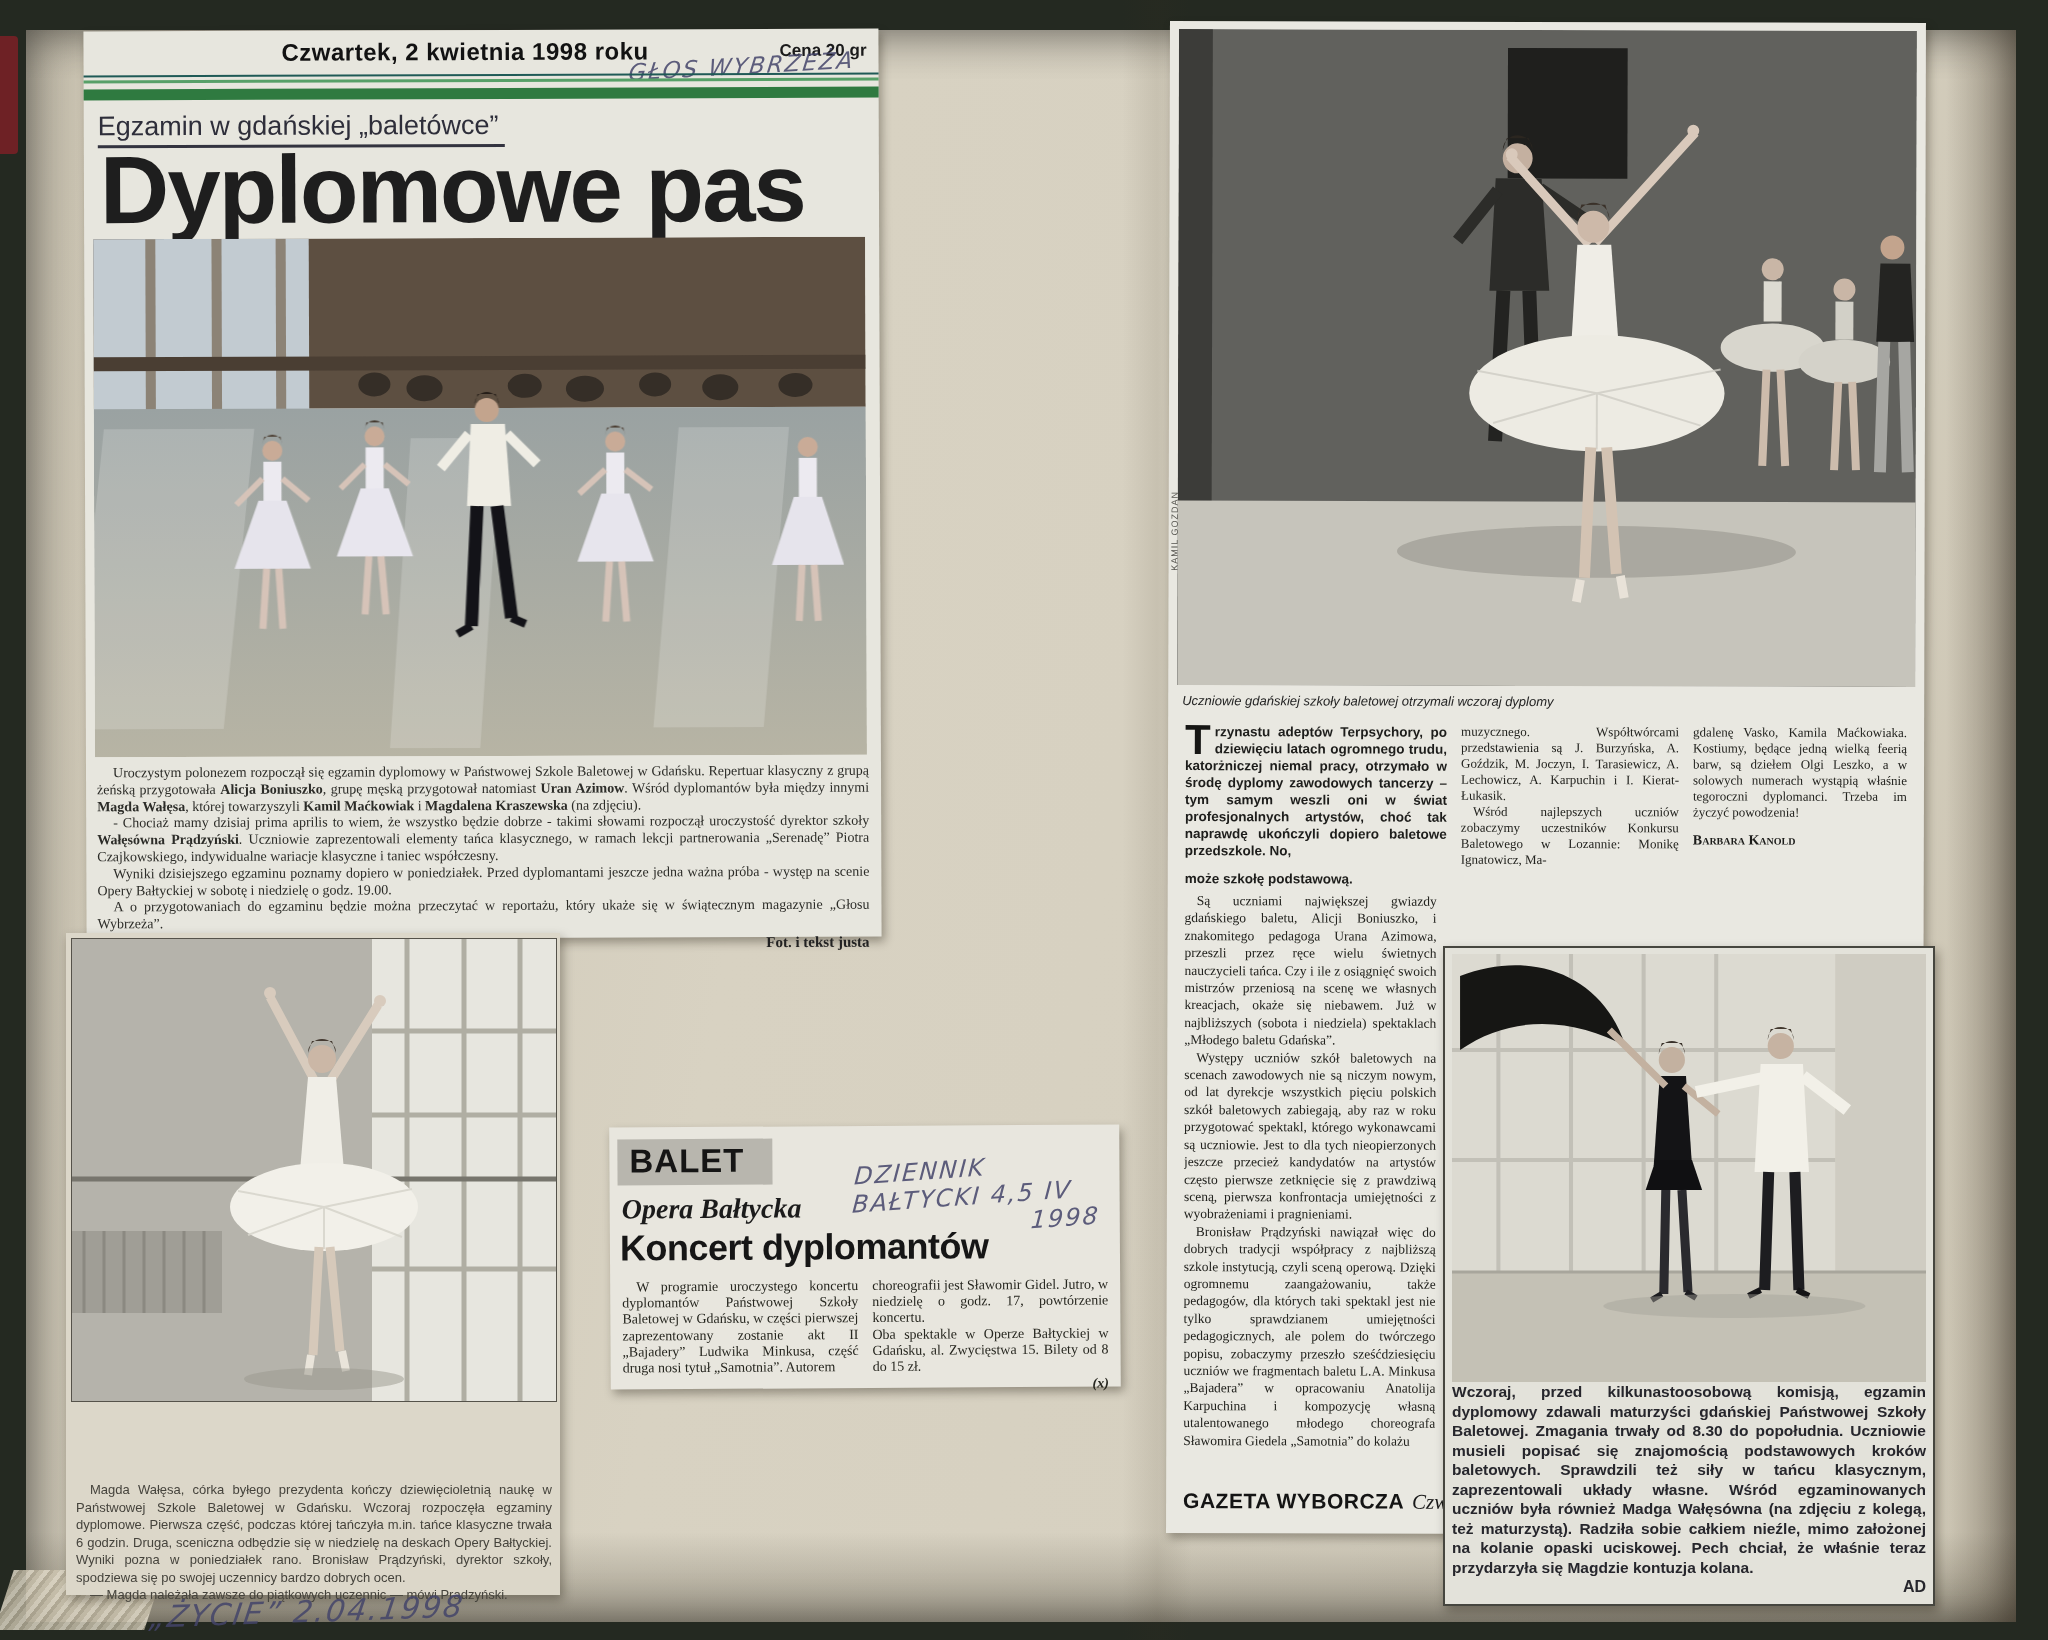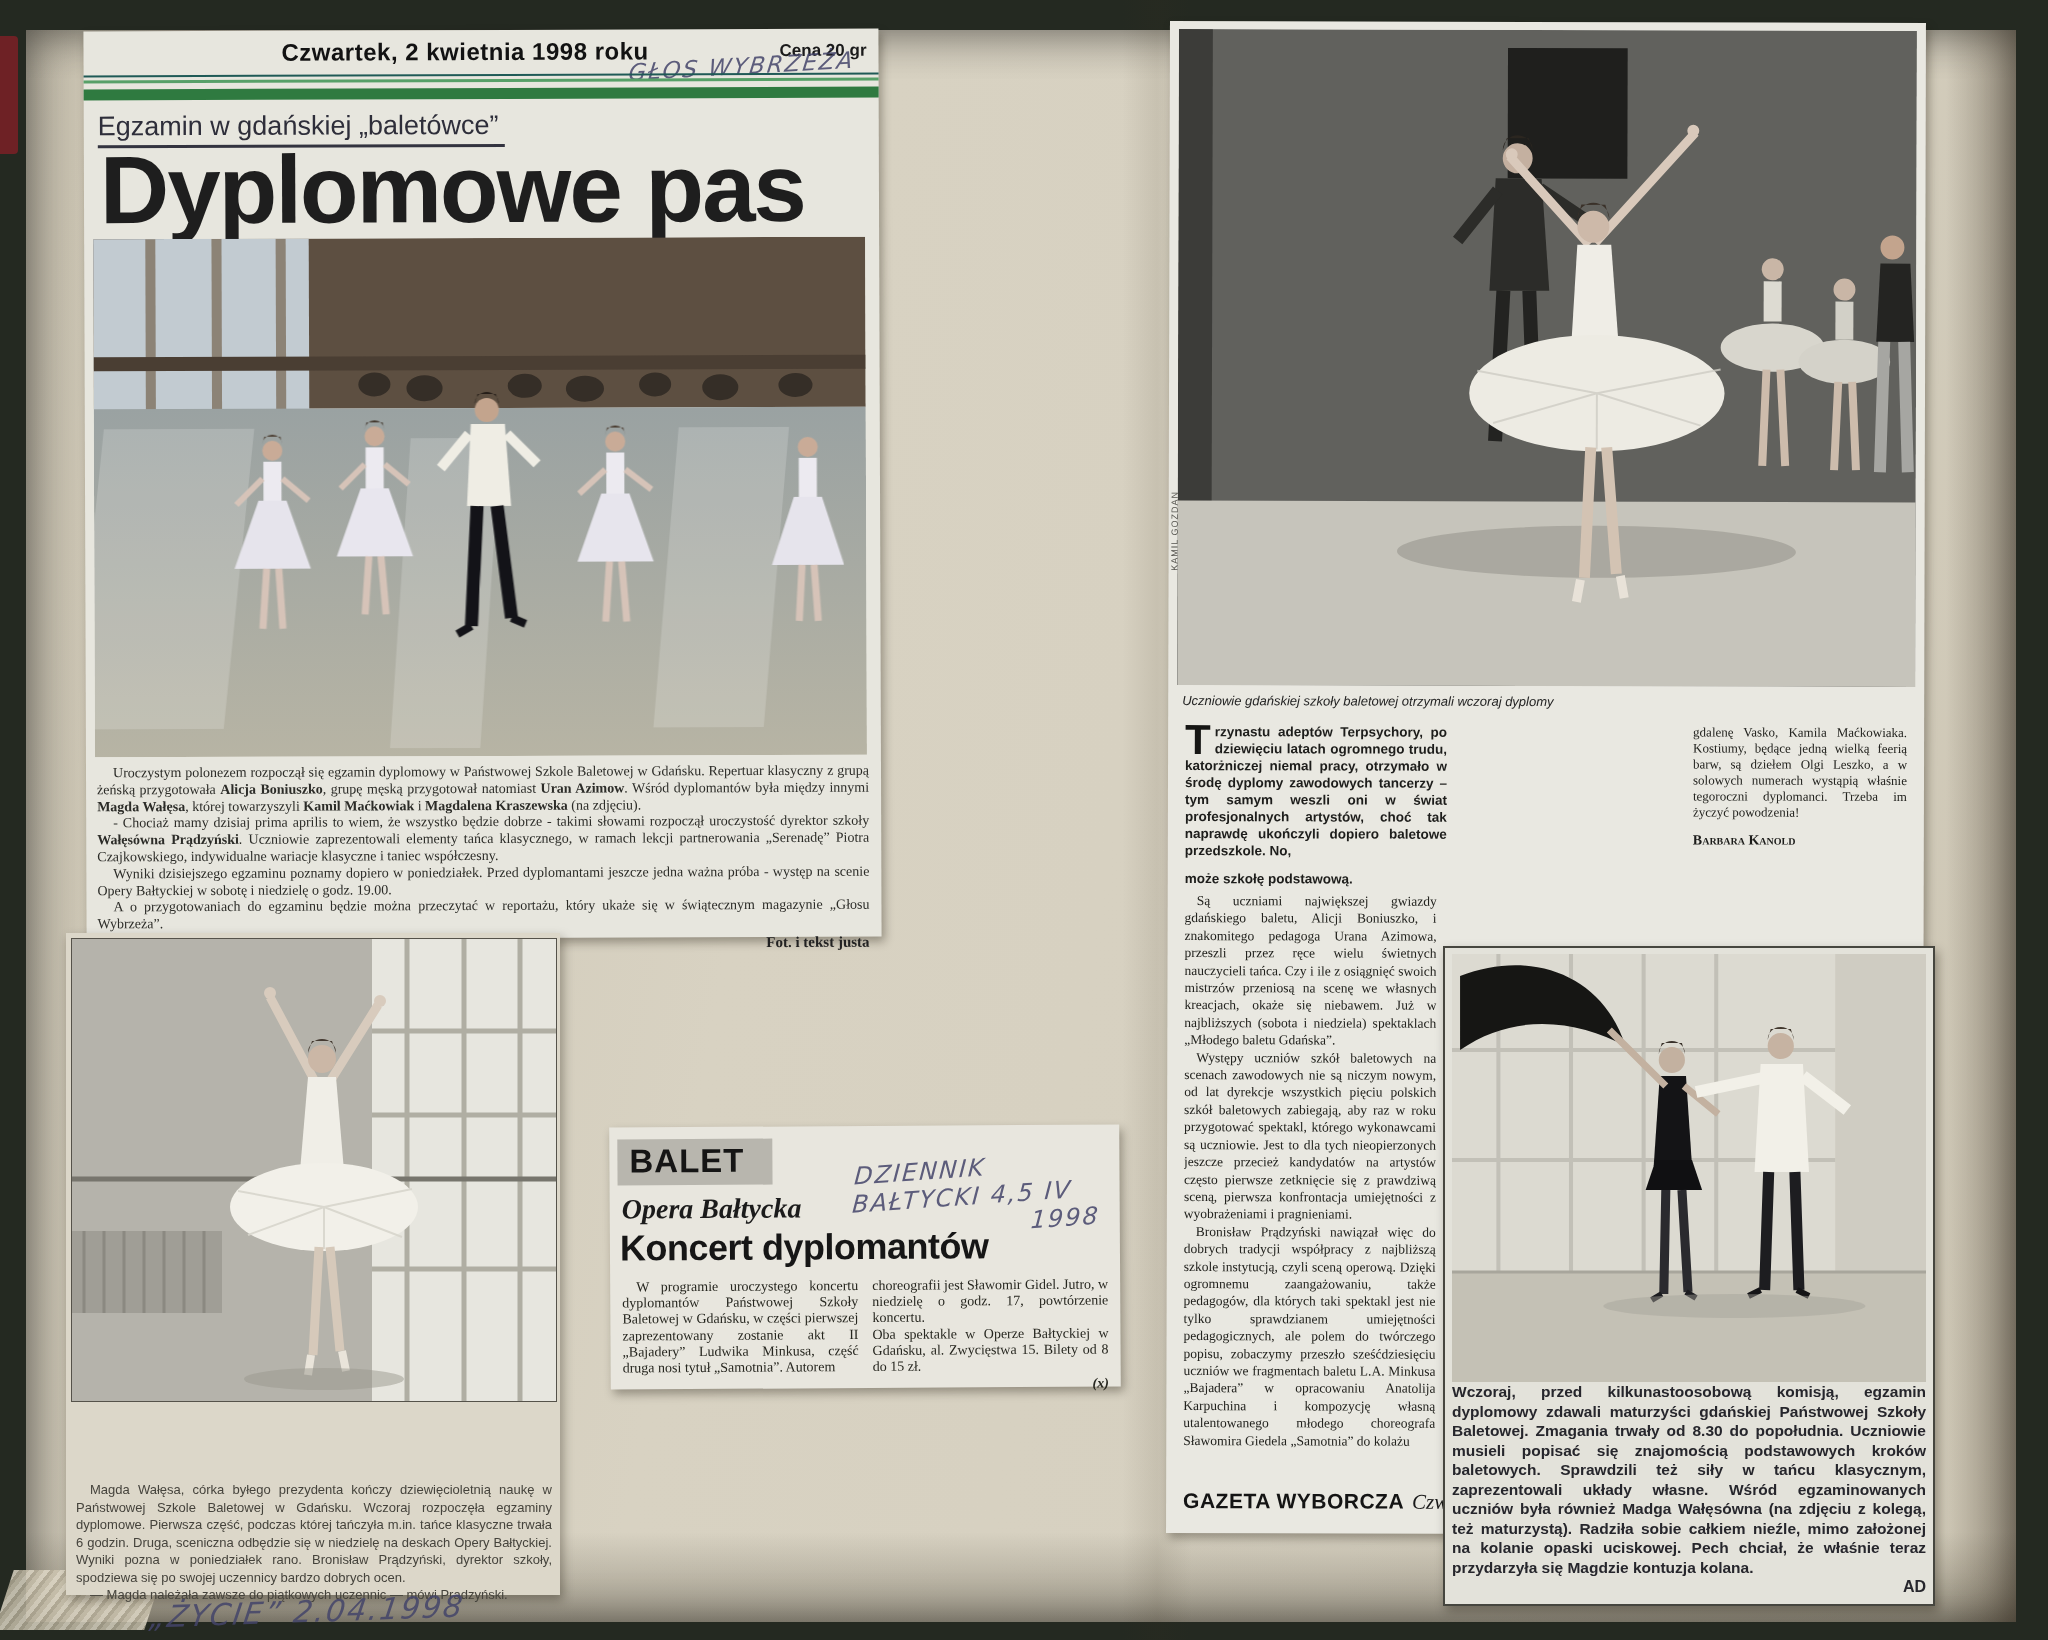--- a/index.html
+++ b/index.html
@@ -247,20 +247,22 @@
     <div class="wyb-vcredit">KAMIL GOZDAN</div>
     <div class="wyb-caption">Uczniowie gdańskiej szkoły baletowej otrzymali wczoraj dyplomy</div>
 
     <div class="wyb-cols">
       <div class="wyb-col1">
         <p class="wyb-intro justify" style="margin:0">
           <span class="dropcap">T</span><span>rzynastu adeptów Terpsychory, po dziewięciu latach ogromnego trudu, katorżniczej niemal pracy, otrzymało w środę dyplomy zawodowych tancerzy – tym samym weszli oni w świat profesjonalnych artystów, choć tak naprawdę ukończyli dopiero baletowe przedszkole. No,</span>
         </p>
       </div>
       <div class="wyb-col2 serifsmall justify">
+        <p style="text-indent:0">muzycznego. Współtwórcami przedstawienia są J. Burzyńska, A. Goździk, M. Joczyn, I. Tarasiewicz, A. Lechowicz, A. Karpuchin i I. Kierat-Łukasik.</p>
+        <p>Wśród najlepszych uczniów zobaczymy uczestników Konkursu Baletowego w Lozannie: Monikę Ignatowicz, Ma-</p>
       </div>
       <div class="wyb-col3 serifsmall justify">
         <p style="text-indent:0">gdalenę Vasko, Kamila Maćkowiaka. Kostiumy, będące jedną wielką feerią barw, są dziełem Olgi Leszko, a w solowych numerach wystąpią właśnie tegoroczni dyplomanci. Trzeba im życzyć powodzenia!</p>
         <div class="byline">Barbara Kanold</div>
       </div>
     </div>
 
     <div class="wyb-cont">
       <p class="intro-tail">może szkołę podstawową.</p>
       <div class="serifsmall justify">

